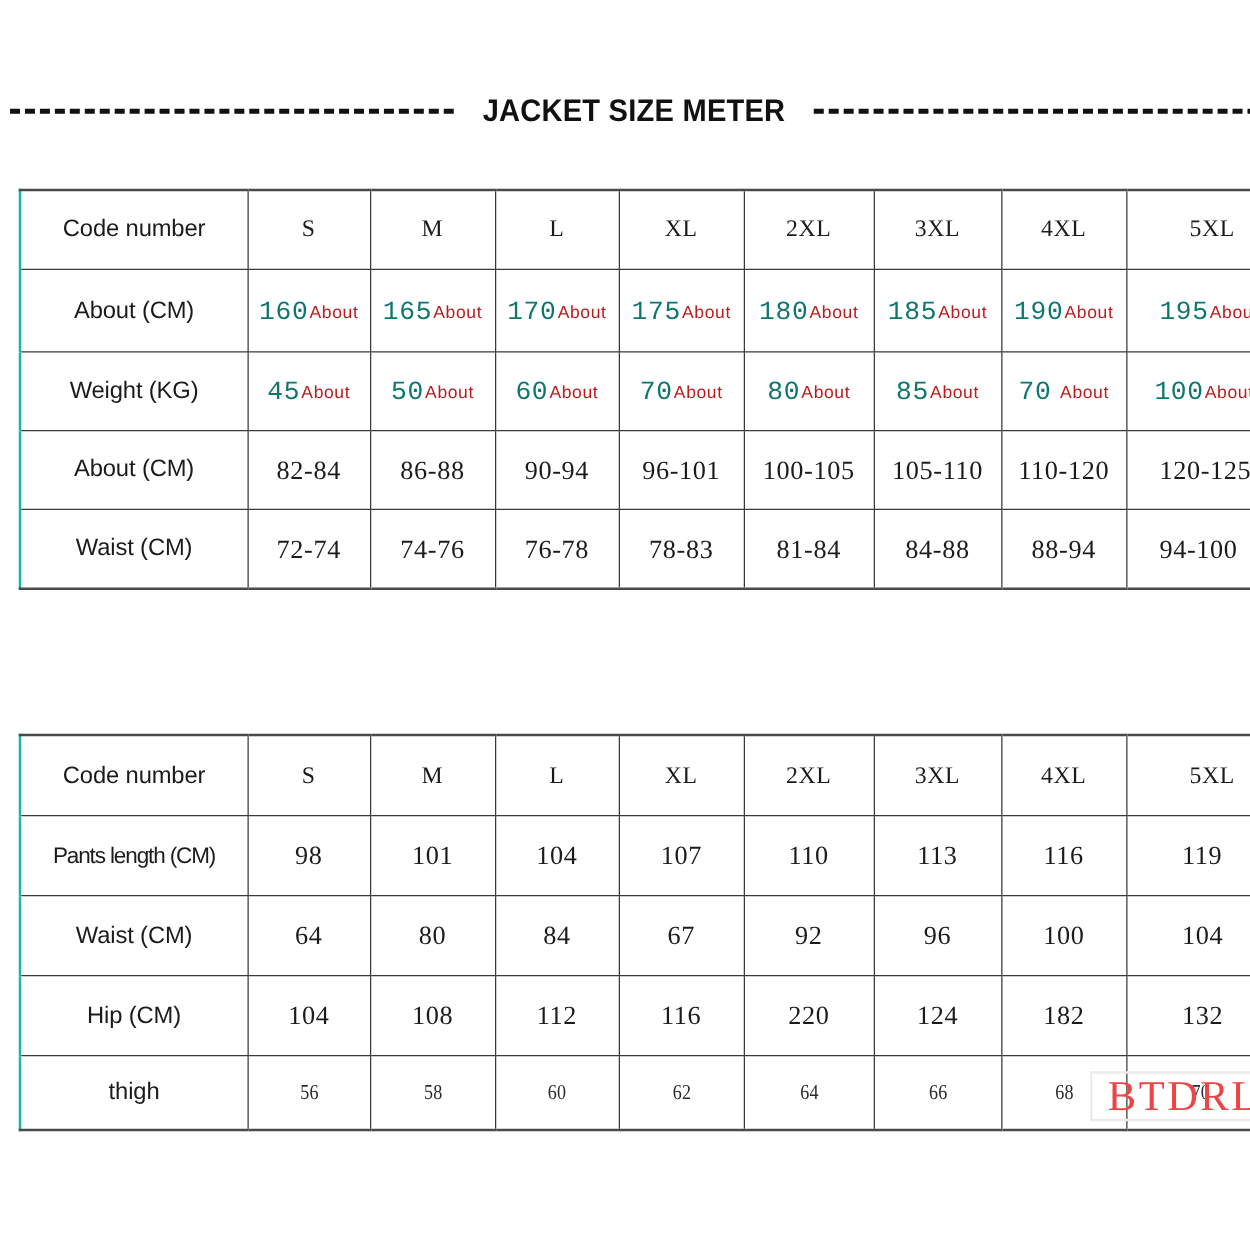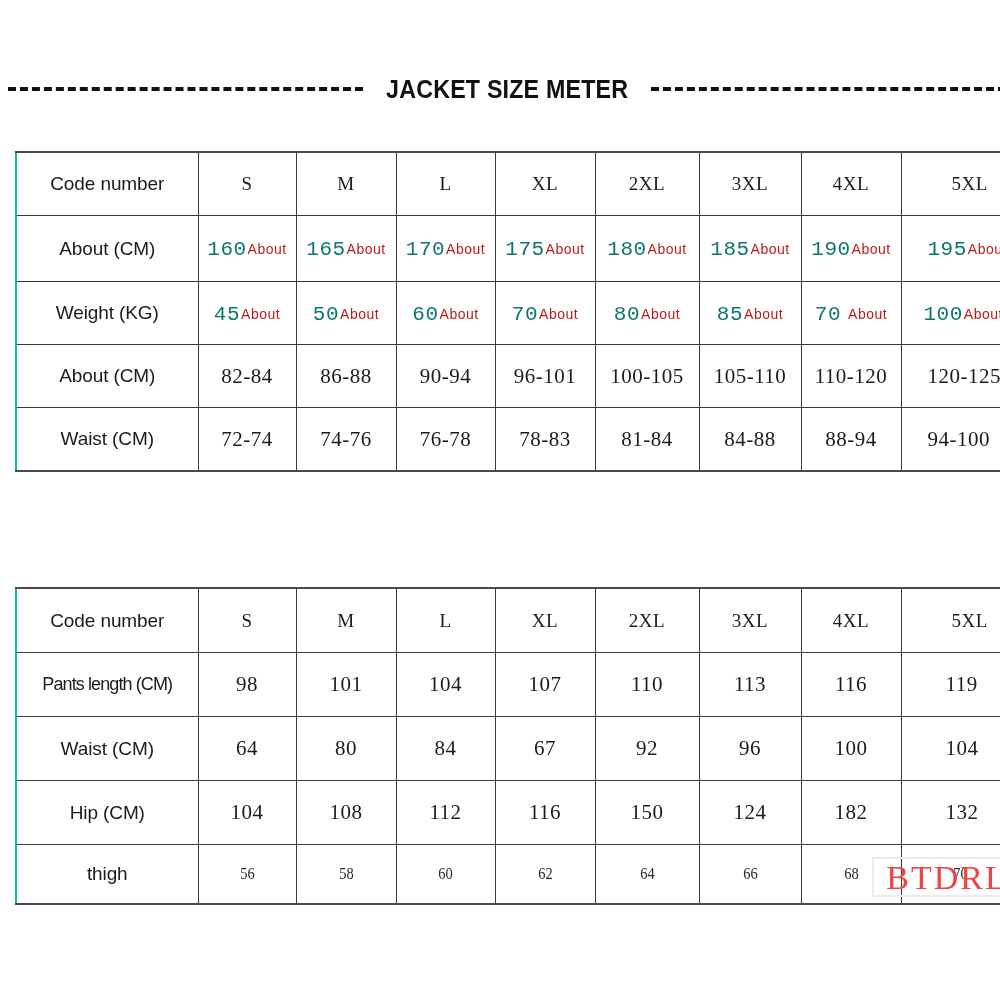--- a/index.html
+++ b/index.html
@@ -294,21 +294,21 @@
         <td class="datacell">100</td>
         <td class="datacell" style="text-align:left;padding-left:44px">104</td>
       </tr>
 
       <tr>
         <td style="height:63px" class="rowlabel">Hip (CM)</td>
         <td class="datacell">104</td>
         <td class="datacell">108</td>
         <td class="datacell">112</td>
         <td class="datacell">116</td>
-        <td class="datacell">150</td>
+        <td class="datacell">220</td>
         <td class="datacell">124</td>
         <td class="datacell">182</td>
         <td class="datacell" style="text-align:left;padding-left:44px">132</td>
       </tr>
 
       <tr>
         <td style="height:58px" class="rowlabel">thigh</td>
         <td><span class="thighcell">56</span></td>
         <td><span class="thighcell">58</span></td>
         <td><span class="thighcell">60</span></td>

